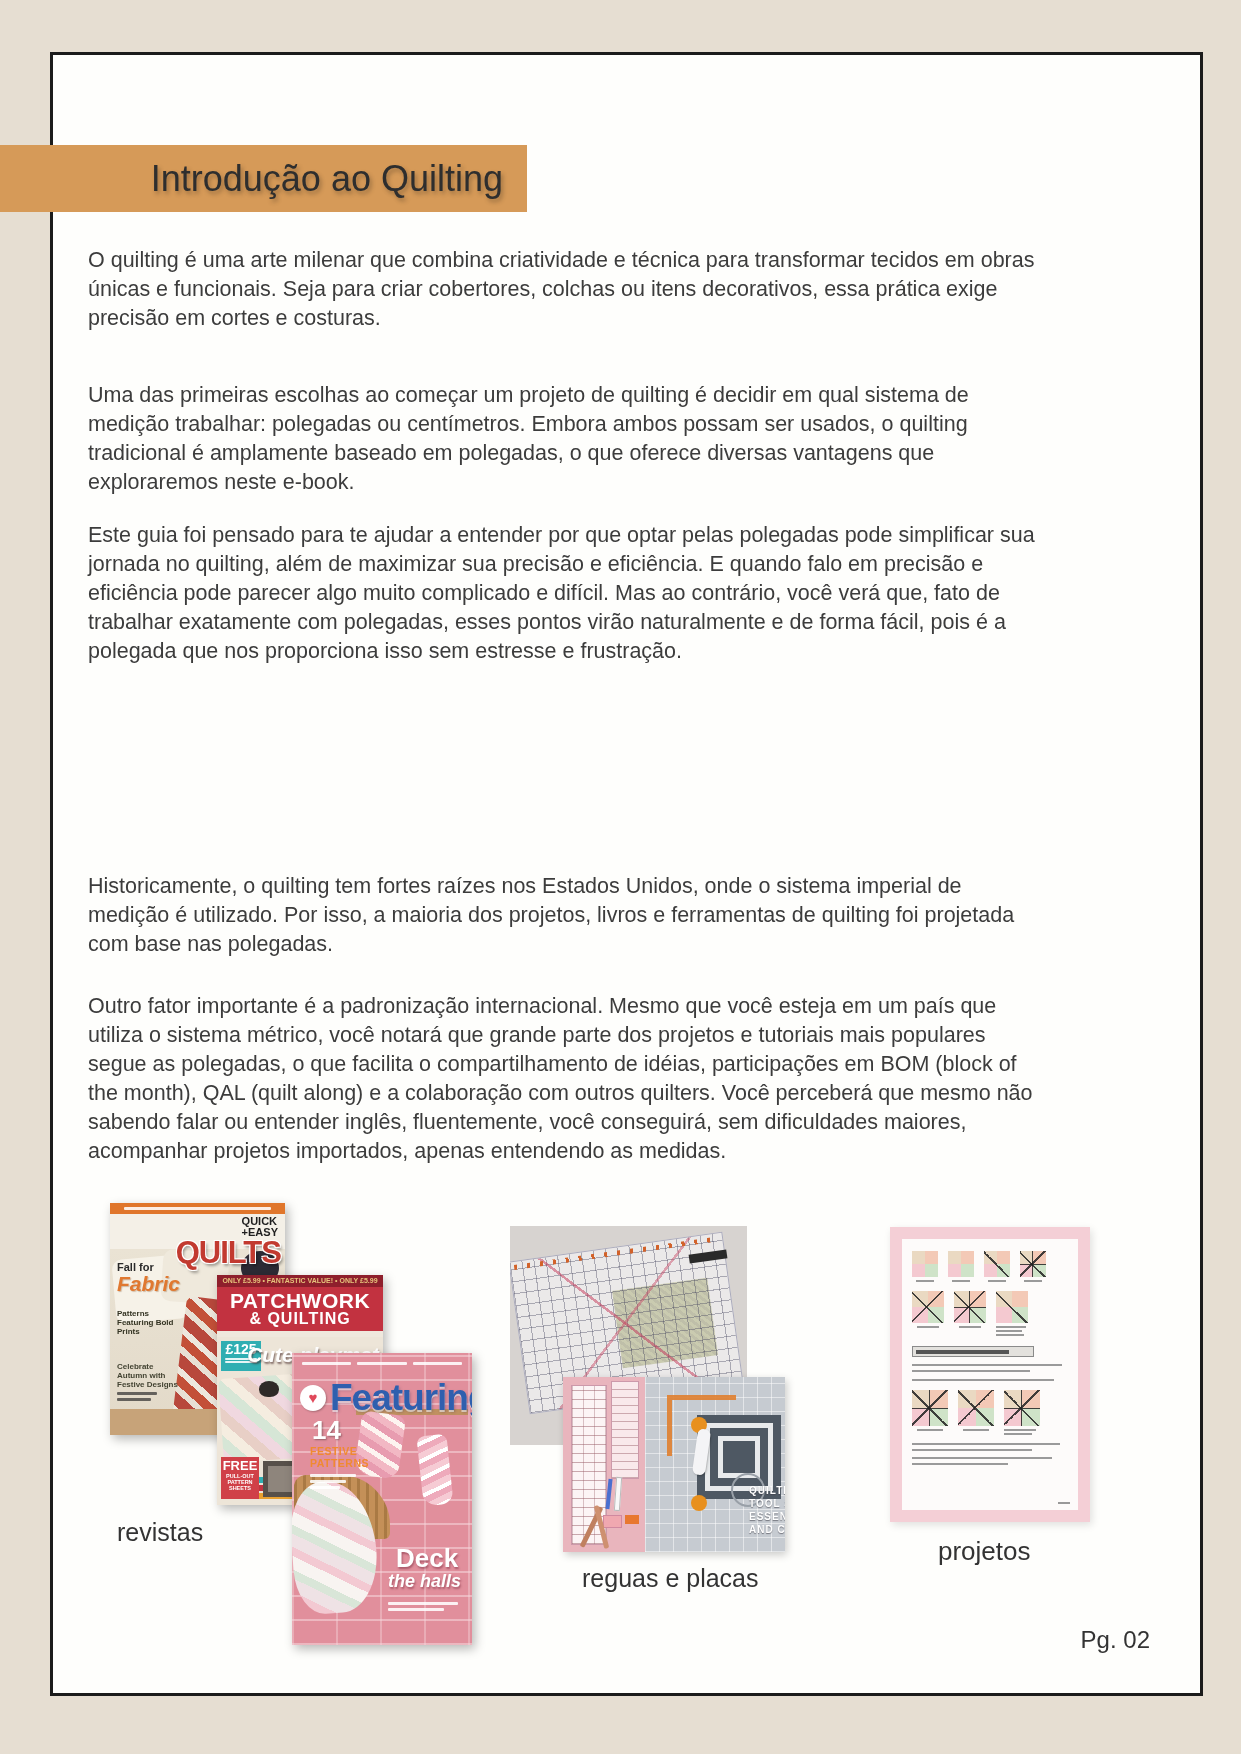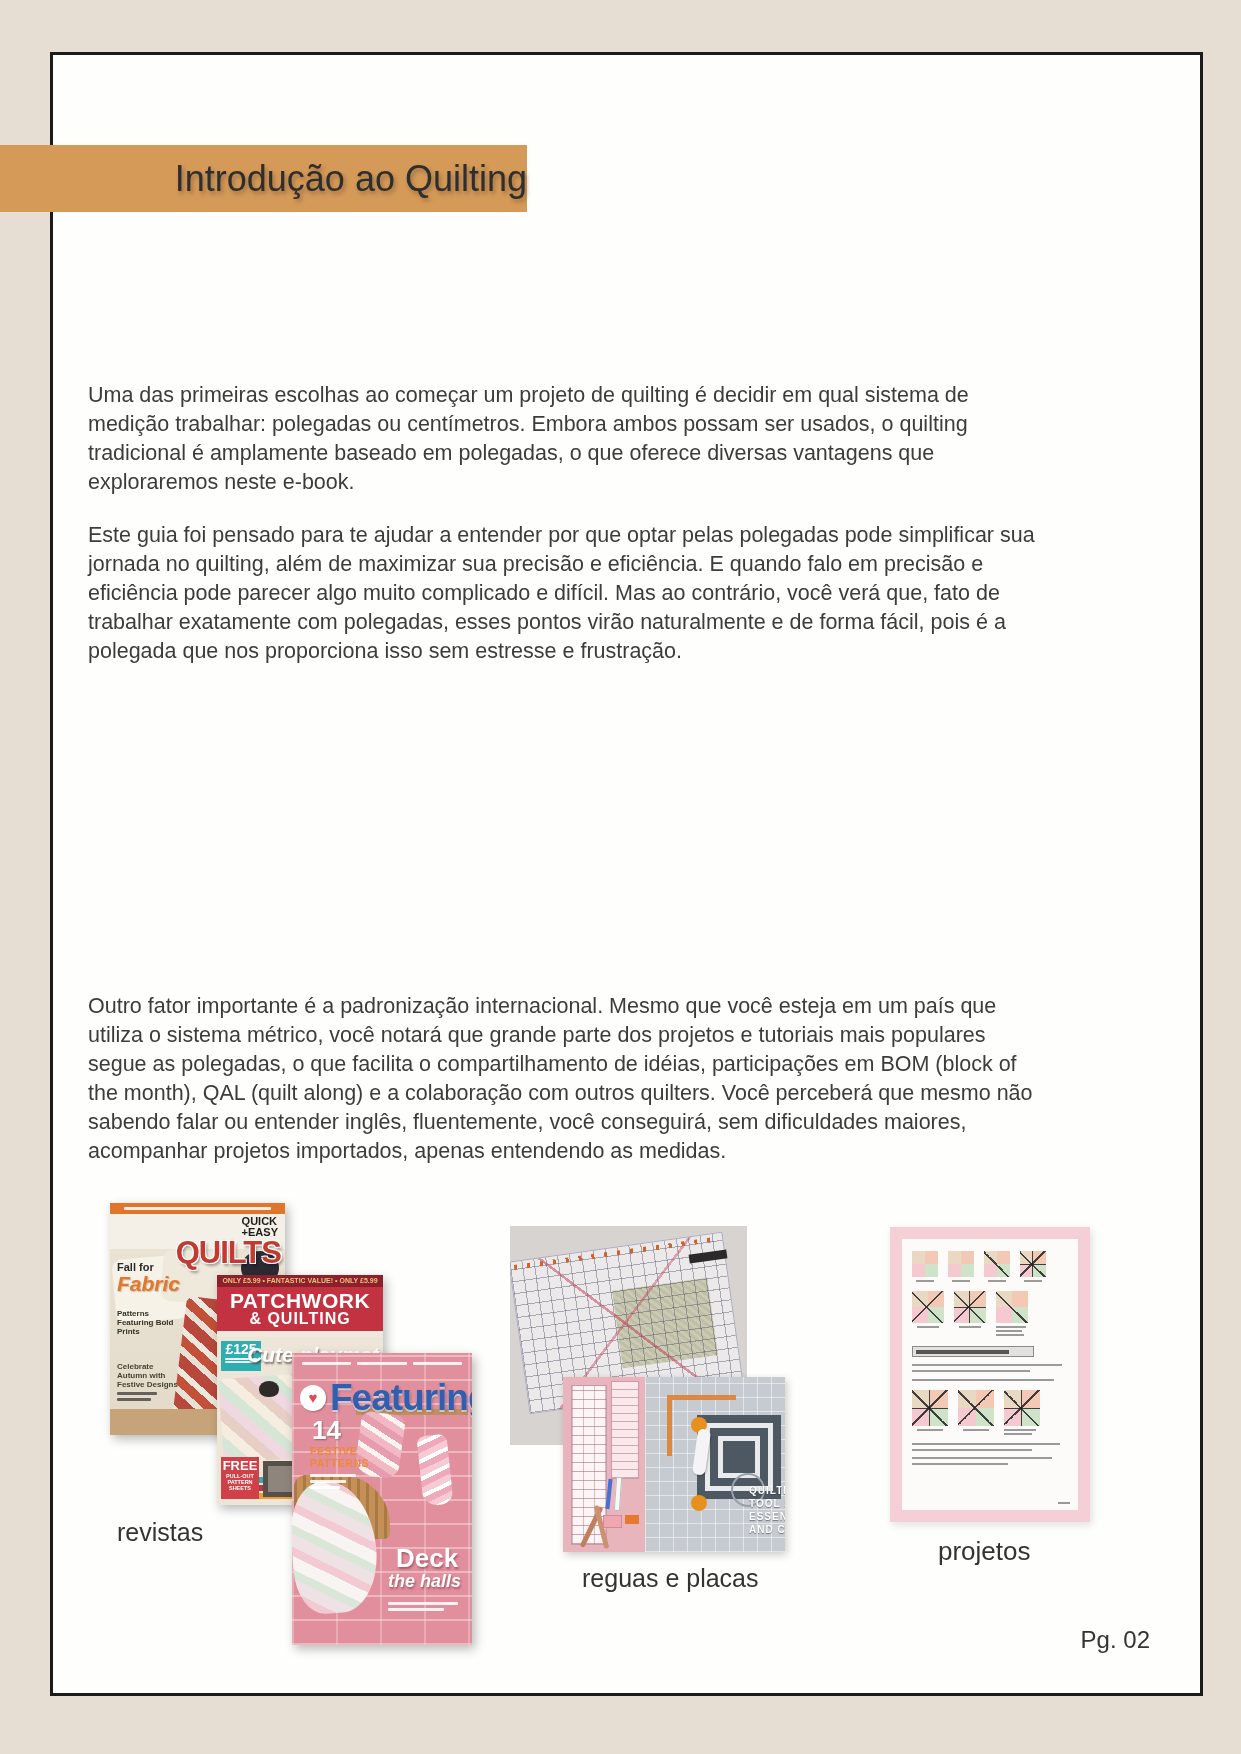--- a/index.html
+++ b/index.html
@@ -10,21 +10,21 @@
     color:#3b3b3b;
   }
   .page {
     position:absolute; left:50px; top:52px; width:1147px; height:1638px;
     background:#FEFEFC; border:3px solid #1b1b1b;
   }
   
   .band { position:absolute; left:0; display:flex; align-items:center; justify-content:flex-end; z-index:5; }
   .band1 { top:145px; width:527px; height:67px; background:#D69A58; }
   .band1 .band-title {
-    font-size:36px; color:#2e2e2e;
+    padding-right:24px; font-size:36px; color:#2e2e2e;
     text-shadow:2px 3px 4px rgba(85,62,38,0.45);
   }
   .band2 { top:767px; width:807px; height:68px; background:#CCC1B2; }
   .band2 .band-title { padding-right:16px; font-size:32px; color:#2e2e2e; }
   
   .para {
     position:absolute; left:88px; width:952px;
     font-size:21.5px; line-height:29px; color:#3c3c3c; z-index:4;
   }
   .p1 { top:246px; }
@@ -175,24 +175,26 @@
 <body>
 
 <div class="canvas">
 
   <div class="page"></div>
 
   <div class="band band1">
     <span class="band-title">Introdução ao Quilting</span>
   </div>
 
+  <div class="para p1">O quilting é uma arte milenar que combina criatividade e técnica para transformar tecidos em obras únicas e funcionais. Seja para criar cobertores, colchas ou itens decorativos, essa prática exige precisão em cortes e costuras.</div>
   <div class="para p2">Uma das primeiras escolhas ao começar um projeto de quilting é decidir em qual sistema de medição trabalhar: polegadas ou centímetros. Embora ambos possam ser usados, o quilting tradicional é amplamente baseado em polegadas, o que oferece diversas vantagens que exploraremos neste e-book.</div>
   <div class="para p3">Este guia foi pensado para te ajudar a entender por que optar pelas polegadas pode simplificar sua jornada no quilting, além de maximizar sua precisão e eficiência. E quando falo em precisão e eficiência pode parecer algo muito complicado e difícil. Mas ao contrário,  você verá que, fato de trabalhar exatamente com polegadas, esses pontos virão naturalmente e de forma fácil, pois é a polegada que nos proporciona isso sem estresse e frustração.</div>
 
 
+  <div class="para p4">Historicamente, o quilting tem fortes raízes nos Estados Unidos, onde o sistema imperial de medição é utilizado. Por isso, a maioria dos projetos, livros e ferramentas de quilting foi projetada com base nas polegadas.</div>
   <div class="para p5">Outro fator importante é a padronização internacional. Mesmo que você esteja em um país que utiliza o sistema métrico, você notará que grande parte dos projetos e tutoriais mais populares segue as polegadas, o que facilita o compartilhamento de idéias, participações em BOM (block of the month), QAL (quilt along)  e a colaboração com outros quilters. Você perceberá que mesmo não sabendo falar ou entender inglês, fluentemente, você conseguirá, sem dificuldades maiores, acompanhar projetos importados, apenas entendendo as medidas.</div>
 
   <div class="mag mag1">
     <div class="m1-strip">
         <div class="bar"></div>
       </div>
     <div class="m1-head">
       <div class="m1-qe">QUICK
 +EASY</div>
       <div class="m1-title">QUILTS</div>

